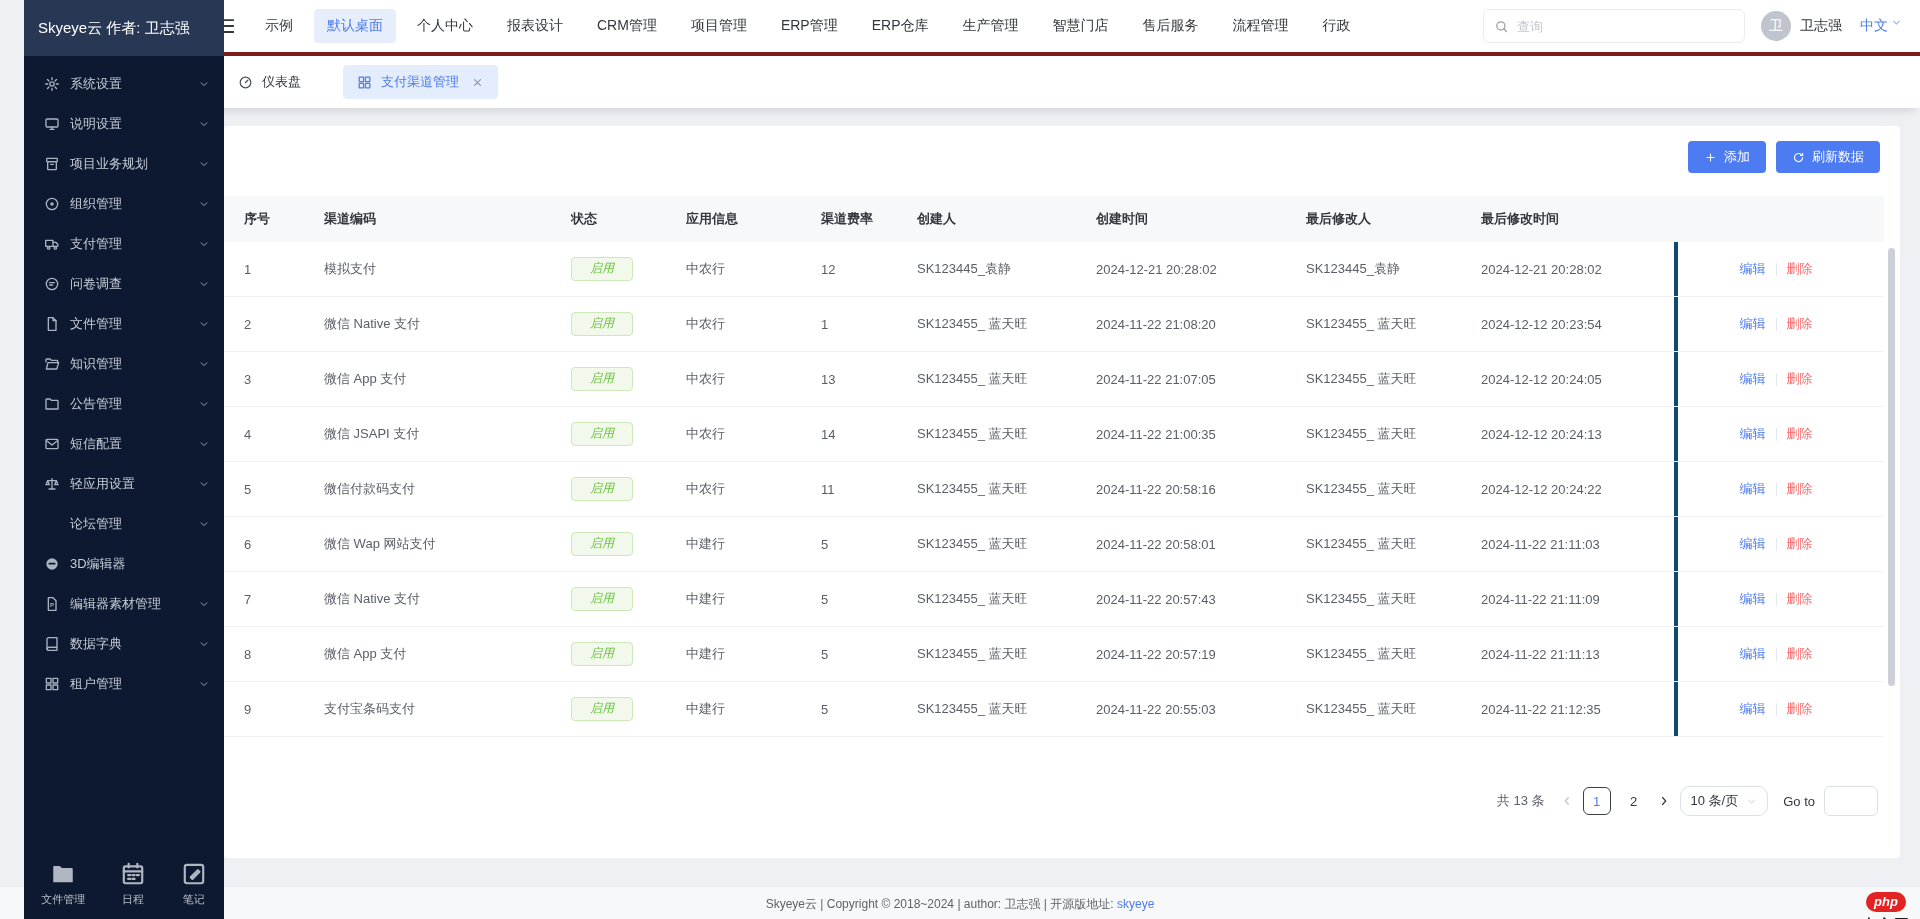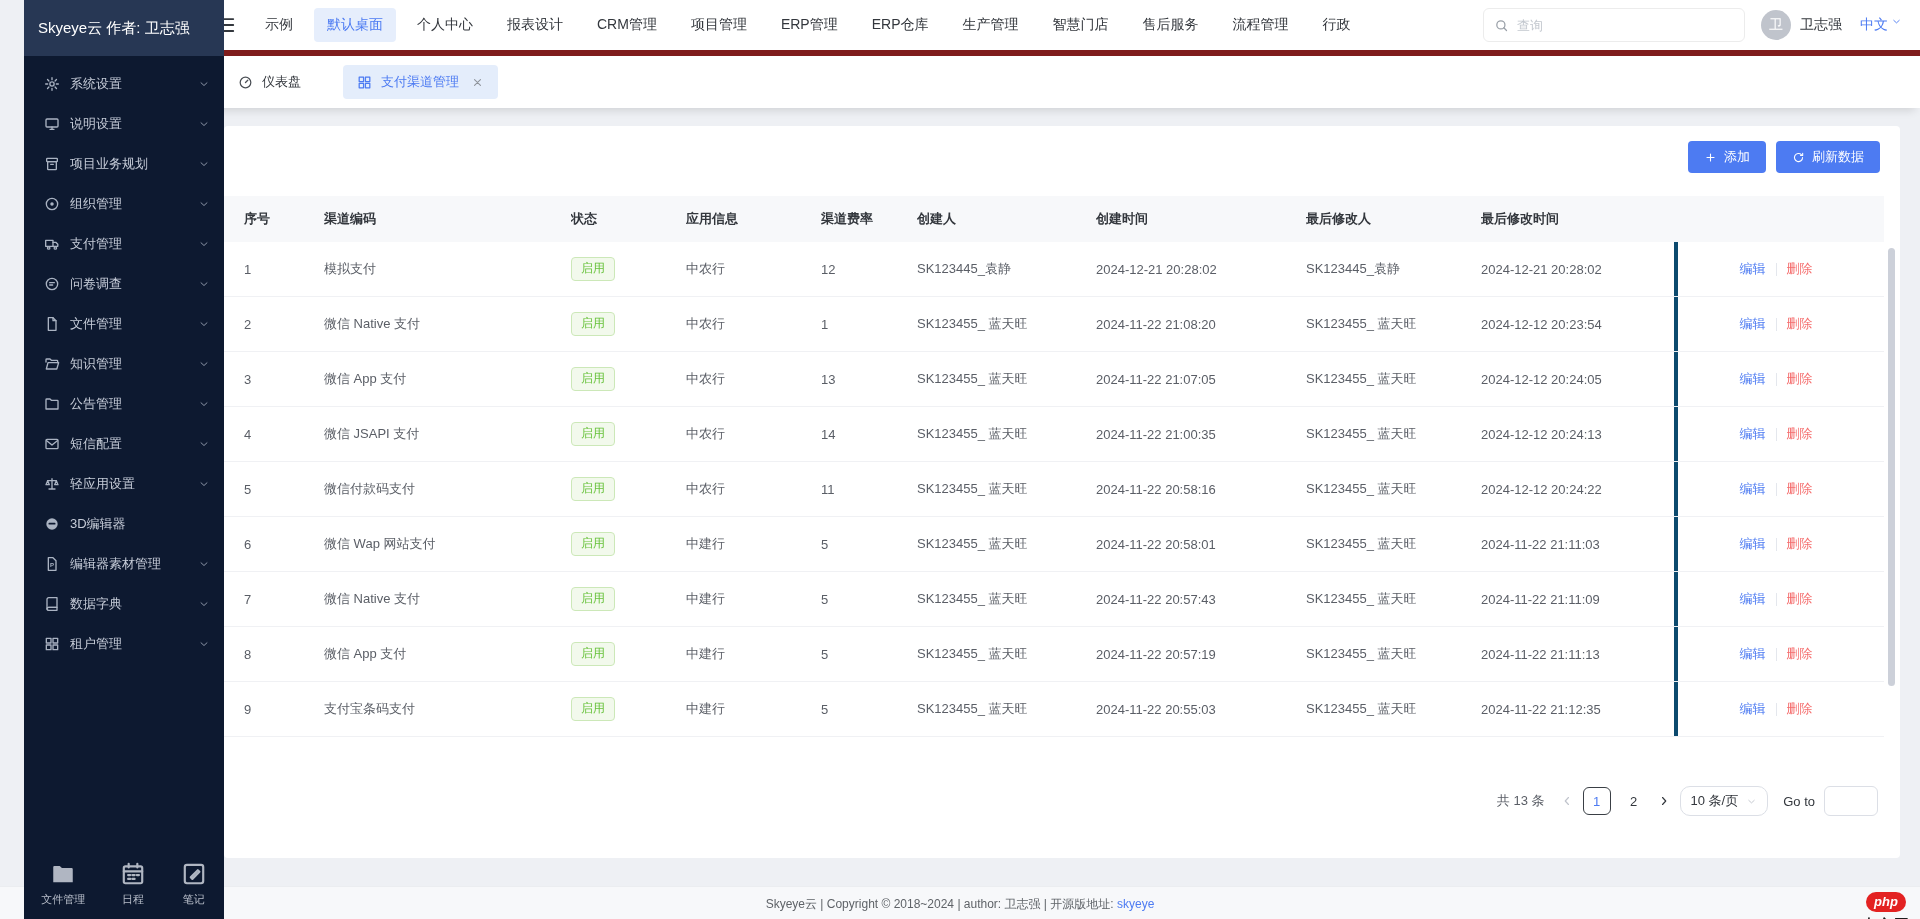--- a/index.html
+++ b/index.html
@@ -17,21 +17,21 @@
   .menu-item { height:40px; display:flex; align-items:center; padding:0 14px 0 20px; color:#c6ccd8; font-size:13px; cursor:pointer; }
   .menu-item .mi-icon { width:16px; height:16px; color:#aab3c2; flex:none; margin-right:10px; }
   .menu-item.noicon { padding-left:46px; }
   .menu-item .mi-label { flex:1; white-space:nowrap; overflow:hidden; }
   .menu-item .mi-chevron { width:12px; height:12px; color:#8b94a6; flex:none; }
   .side-footer { position:absolute; bottom:12px; left:0; width:200px; display:flex; justify-content:space-around; align-items:flex-end; }
   .sf-item { display:flex; flex-direction:column; align-items:center; gap:5px; color:#b7bdc9; font-size:11px; cursor:pointer; }
   .sf-item .sf-icon { width:26px; height:26px; color:#b0b6c2; }
 
   
-  .topbar { position:absolute; left:200px; top:0; right:0; height:56px; background:#fff; border-bottom:6px solid #7f1d1d; display:flex; align-items:center; padding:0 18px 0 14px; z-index:4; }
+  .topbar { position:absolute; left:200px; top:0; right:0; height:56px; background:#fff; border-bottom:4px solid #7f1d1d; display:flex; align-items:center; padding:0 18px 0 14px; z-index:4; }
   .collapse-btn { width:22px; height:22px; color:#33373d; cursor:pointer; flex:none; }
   .topnav { display:flex; align-items:center; margin-left:16px; gap:8px; }
   .nav-item { padding:8px 13px; font-size:14px; color:#33373d; border-radius:4px; cursor:pointer; white-space:nowrap; }
   .nav-item.active { background:#e6eefc; color:#4d7bf2; }
   .search-box { margin-left:auto; width:262px; height:34px; border:1px solid #ececec; border-radius:6px; display:flex; align-items:center; padding:0 10px; gap:8px; color:#b9bec6; background:#fff; }
   .search-box .sb-icon { width:15px; height:15px; color:#9aa0a8; flex:none; }
   .search-box input { border:none; outline:none; font-size:13px; width:100%; color:#303133; background:transparent; font-family:inherit; }
   .search-box input::placeholder { color:#c3c8cf; }
   .avatar { width:30px; height:30px; border-radius:50%; background:#c0c4cc; color:#fff; display:flex; align-items:center; justify-content:center; font-size:14px; margin-left:16px; flex:none; cursor:pointer; }
   .user-name { font-size:14px; color:#33373d; margin-left:9px; white-space:nowrap; }
@@ -54,21 +54,21 @@
   .btn .btn-icon { width:13px; height:13px; }
 
   .tablewrap { position:absolute; top:70px; left:0; right:16px; }
   .grid-row { display:grid; grid-template-columns:100px 247px 115px 135px 96px 179px 210px 175px 193px 1fr; align-items:center; }
   .thead { height:46px; background:#f7f8fa; font-weight:700; font-size:13px; color:#33373d; }
   .cell { padding-right:10px; text-align:left; white-space:nowrap; overflow:hidden; }
   .grid-row .cell:first-child { padding-left:20px; }
   .c-ops { text-align:center; align-self:stretch; display:flex; align-items:center; justify-content:center; }
   .trow { height:55px; border-bottom:1px solid #f0f1f4; font-size:13px; color:#5a5e66; }
   .trow .c-ops { border-left:4px solid #0c4a6e; gap:10px; }
-  .status-badge { display:inline-block; padding:3px 9px; font-size:12px; color:#67c23a; background:#f2f9ec; border:1px solid #cce8b8; border-radius:4px; line-height:1.3; }
+  .status-badge { display:inline-block; padding:3px 18px; font-size:12px; color:#67c23a; background:#f2f9ec; border:1px solid #cce8b8; border-radius:4px; line-height:1.3;font-style:italic; }
   .lnk-edit { color:#4d7bf2; cursor:pointer; }
   .lnk-del { color:#f56c6c; cursor:pointer; }
   .op-sep { width:1px; height:13px; background:#e4e7ed; }
   .scroll-thumb { position:absolute; right:5px; top:122px; width:7px; height:438px; background:#ccd0d9; border-radius:4px; }
 
   
   .pagination { position:absolute; right:22px; bottom:42px; display:flex; align-items:center; gap:9px; font-size:13px; color:#5a5e66; }
   .pg-total { margin-right:6px; }
   .pg-arrow { width:14px; height:14px; cursor:pointer; }
   .pg-arrow.disabled { color:#c0c4cc; cursor:default; }
@@ -237,20 +237,28 @@
         </span>
       </div>
       <div class="menu-item">
         <span class="mi-icon">
           <svg viewBox="0 0 24 24" width="100%" height="100%" fill="none" stroke="currentColor" stroke-width="2" stroke-linecap="round" stroke-linejoin="round">
             <path d="M12 4v15.5M7.5 19.5h9M5.5 7h13"></path>
             <path d="M5.5 7 3 13h5zM18.5 7 16 13h5z"></path>
           </svg>
         </span>
         <span class="mi-label">轻应用设置</span>
+        <span class="mi-chevron">
+          <svg viewBox="0 0 24 24" width="100%" height="100%" fill="none" stroke="currentColor" stroke-width="2" stroke-linecap="round" stroke-linejoin="round">
+            <path d="M6 9.5 12 15l6-5.5"></path>
+          </svg>
+        </span>
+      </div>
+      <div class="menu-item noicon">
+        <span class="mi-label">论坛管理</span>
         <span class="mi-chevron">
           <svg viewBox="0 0 24 24" width="100%" height="100%" fill="none" stroke="currentColor" stroke-width="2" stroke-linecap="round" stroke-linejoin="round">
             <path d="M6 9.5 12 15l6-5.5"></path>
           </svg>
         </span>
       </div>
       <div class="menu-item">
         <span class="mi-icon">
           <svg viewBox="0 0 24 24" width="100%" height="100%" fill="none" stroke="currentColor" stroke-width="2" stroke-linecap="round" stroke-linejoin="round">
             <circle cx="12" cy="12" r="8.5" fill="currentColor" stroke="none"></circle>

